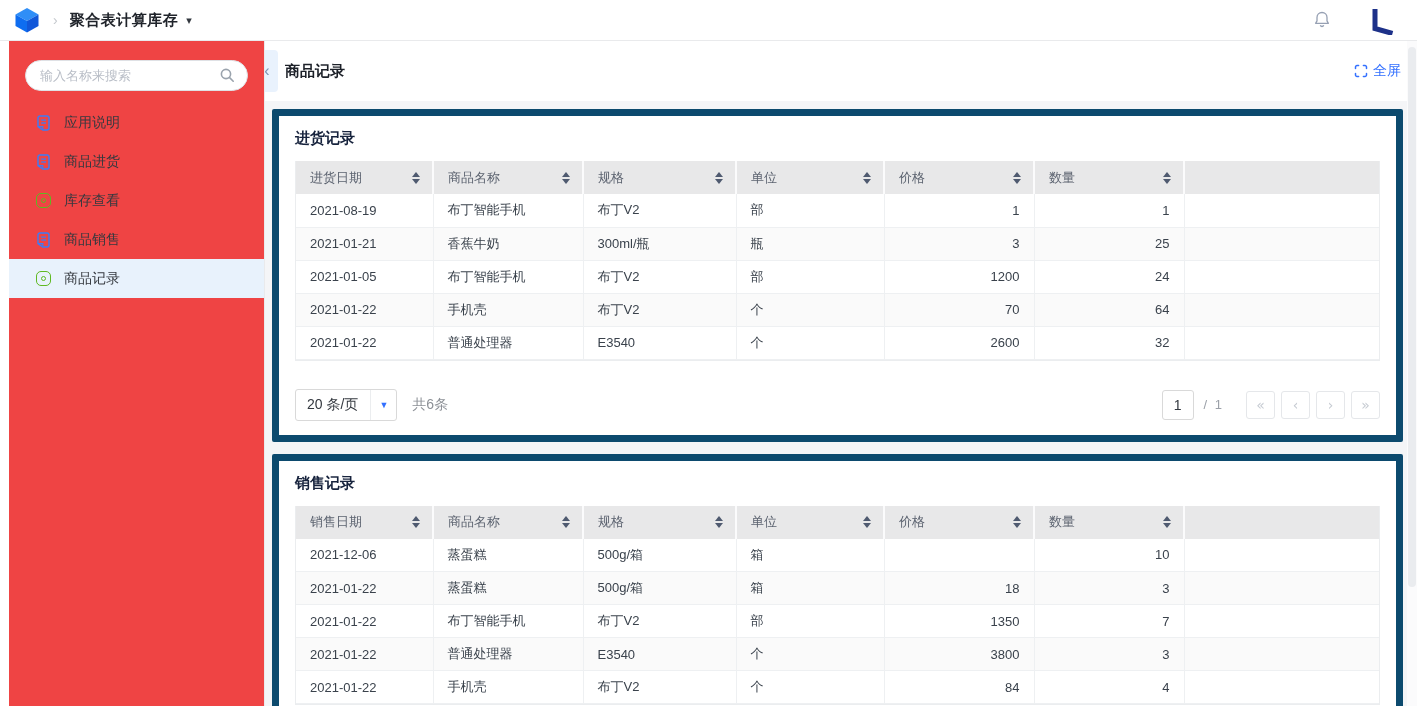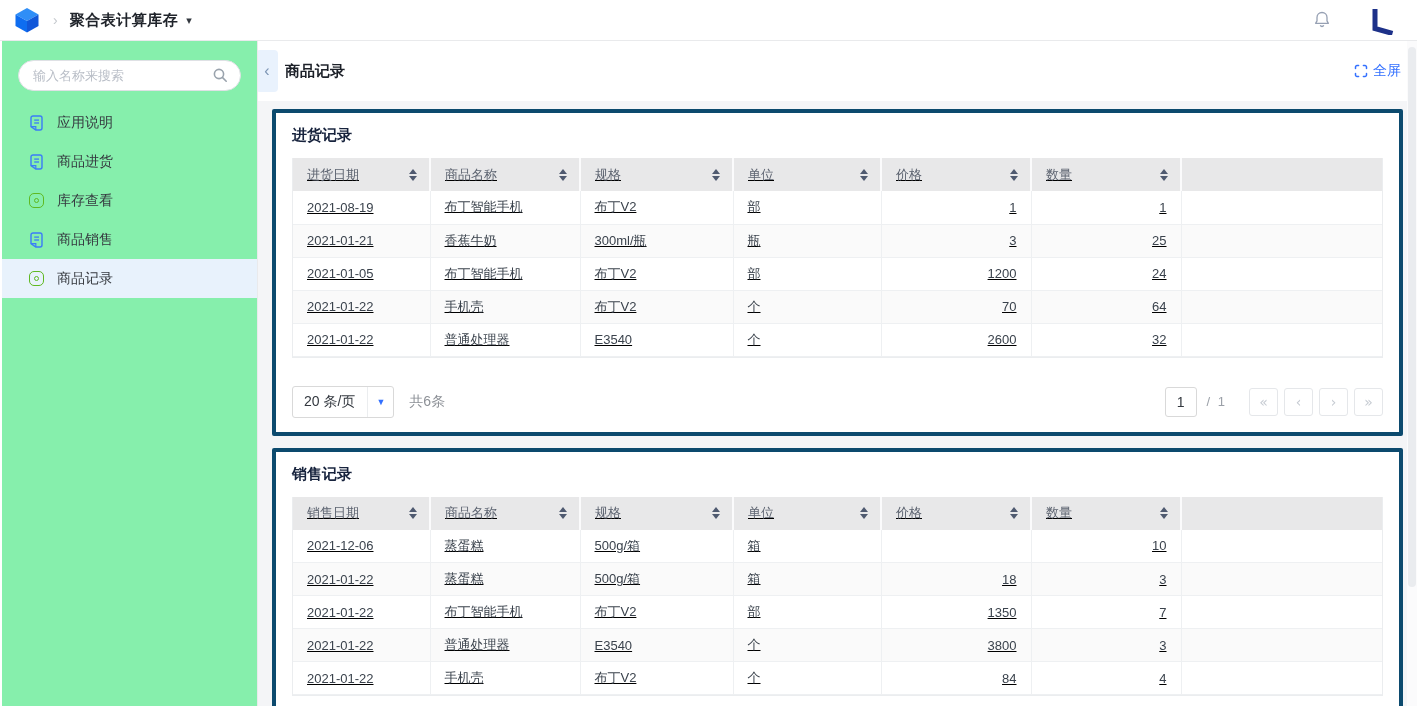--- a/index.html
+++ b/index.html
@@ -11,21 +11,21 @@
   .topbar { position:absolute; top:0; left:0; right:0; height:41px; background:#fff;
     border-bottom:1px solid #e9eaec; display:flex; align-items:center; padding:0 18px 0 14px; z-index:10; }
   .topbar .crumb-sep { color:#c4c8cd; font-size:14px; margin:0 12px 0 13px; }
   .topbar .app-title { font-size:15px; font-weight:bold; color:#20242b; letter-spacing:.5px; }
   .topbar .title-caret { font-size:11px; color:#33383f; margin-left:8px; }
   .topbar .spacer { flex:1; }
   .topbar .bell-wrap { margin-right:36px; display:flex; align-items:center; cursor:pointer; }
   .l-logo { display:flex; align-items:center; margin-right:4px; }
 
   
-  .sidebar { position:absolute; top:41px; left:2px; bottom:0; width:256px; background:#86efac;
+  .sidebar { position:absolute; top:41px; left:9px; bottom:0; width:256px; background:#ef4444;
     border-right:1px solid #e9eaec; z-index:5; }
   .search-box { position:relative; margin:19px 16px 12px 16px; }
   .search-box input { width:100%; height:31px; border:1px solid #dfe1e5; border-radius:16px;
     padding:0 34px 0 14px; font-size:13px; color:#333; outline:none;
     font-family:"Liberation Sans","DejaVu Sans",sans-serif; }
   .search-box input::placeholder { color:#b9bec7; }
   .search-box .search-icon { position:absolute; right:12px; top:7px; }
   .nav { margin-top:10px; }
   .nav-item { height:39px; display:flex; align-items:center; padding-left:27px; cursor:pointer; }
   .nav-item.active { background:#e8f2fc; }
@@ -38,26 +38,26 @@
   .main { position:absolute; top:41px; left:256px; right:0; bottom:0; background:#f4f5f7; overflow:hidden; }
   .page-header { position:relative; height:60px; background:#fff; display:flex; align-items:center; }
   .back-btn { position:absolute; left:0; top:9px; width:22px; height:42px; background:#e9f2fd;
     border-radius:4px; display:flex; align-items:center; justify-content:center; cursor:pointer;
     color:#7e96b5; font-size:16px; }
   .page-title { margin-left:29px; font-size:15px; font-weight:bold; color:#1d2129; }
   .fullscreen { margin-left:auto; margin-right:16px; display:flex; align-items:center; gap:5px;
     color:#3370ff; font-size:14px; cursor:pointer; }
   .content { padding:8px 14px 0 16px; }
 
-  .card { background:#fff; border:4px solid #0c4a6e; border-radius:2px; padding:13px 16px 14px 16px; }
+  .card { background:#fff; border:7px solid #0c4a6e; border-radius:2px; padding:13px 16px 14px 16px; }
   .card + .card { margin-top:12px; }
   .card-title { font-size:15px; font-weight:bold; color:#17233d; margin-bottom:13px; }
 
   .tbl-wrap { border:1px solid #ebedef; border-top:none; }
-  table { width:100%; border-collapse:collapse; table-layout:fixed;text-decoration:underline; }
+  table { width:100%; border-collapse:collapse; table-layout:fixed; }
   col.col0{width:137px} col.col1{width:150px} col.col2{width:153px} col.col3{width:148px}
   col.col4{width:150px} col.col5{width:150px} col.col6{width:auto}
   th { background:#e8e8e9; height:33px; font-weight:normal; }
   th:not(:last-child) { border-right:2px solid #fbfbfc; }
   .th-inner { display:flex; align-items:center; justify-content:space-between; padding:0 12px 0 14px; }
   .th-label { font-size:13px; color:#5c6370; }
   .sort { display:inline-flex; flex-direction:column; cursor:pointer; }
   .tri { width:0; height:0; border-left:4px solid transparent; border-right:4px solid transparent; }
   .tri.up { border-bottom:5px solid #4f5a70; margin-bottom:2px; }
   .tri.down { border-top:5px solid #4f5a70; }

